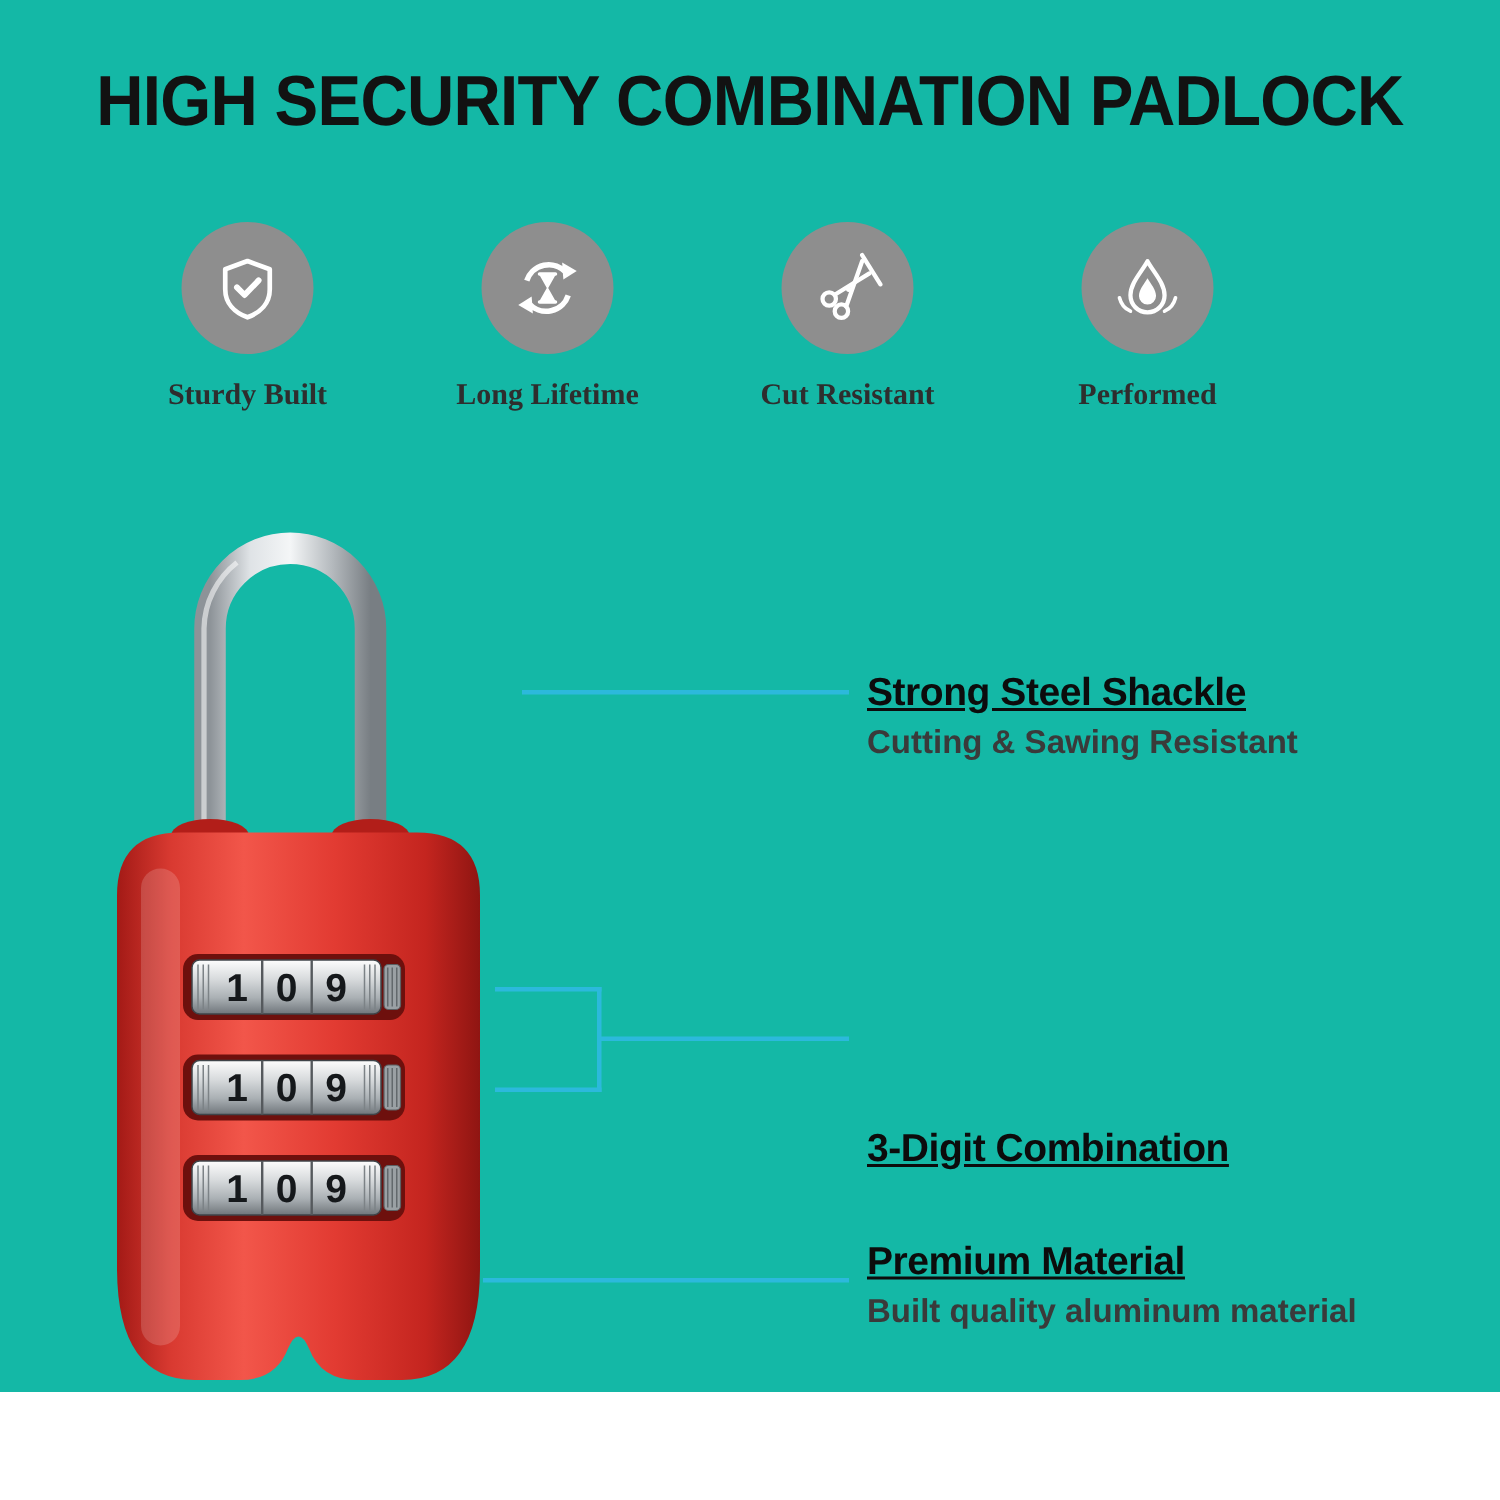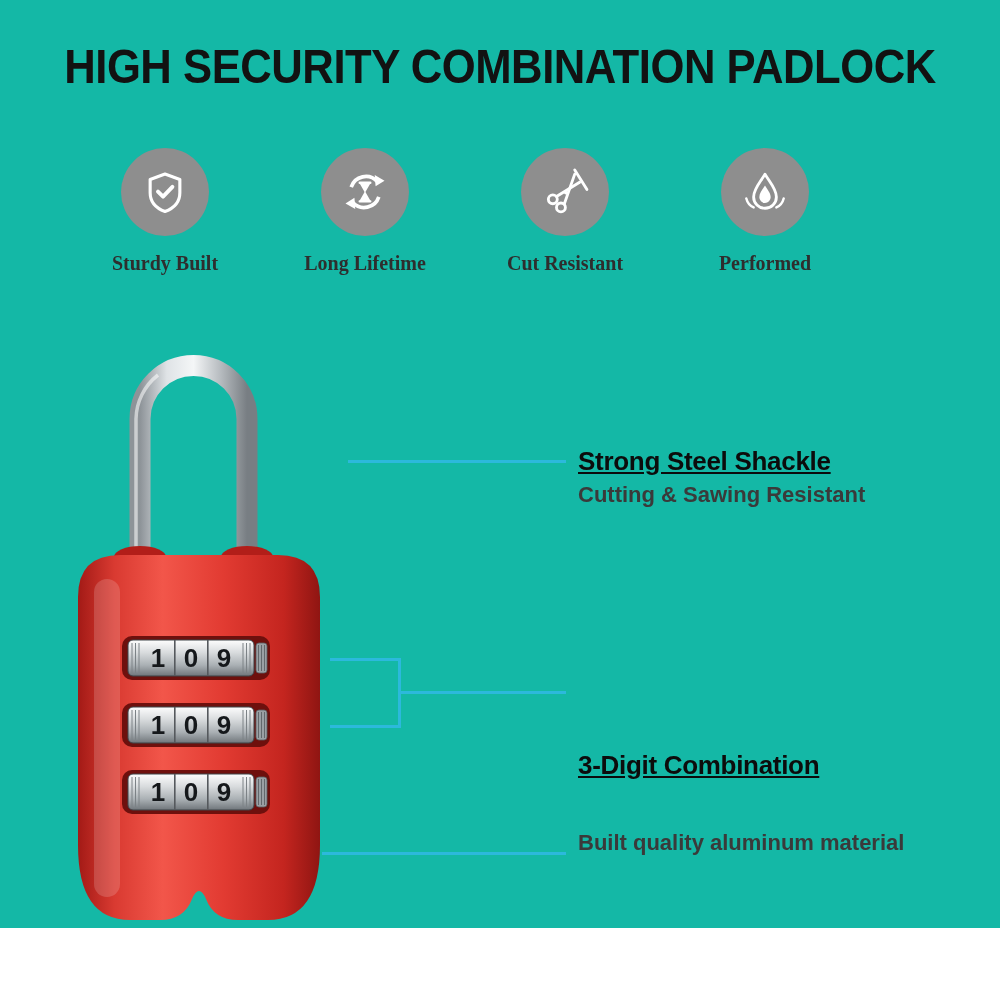--- a/index.html
+++ b/index.html
@@ -204,16 +204,17 @@
   <div class="callout callout-1">
     <h3>Strong Steel Shackle</h3>
     <p>Cutting &amp; Sawing Resistant</p>
   </div>
 
   <div class="callout callout-2">
     <h3>3-Digit Combination</h3>
   </div>
 
   <div class="callout callout-3">
+    <h3>Premium Material</h3>
     <p>Built quality aluminum material</p>
   </div>
 
 </div>
 
 </body></html>

